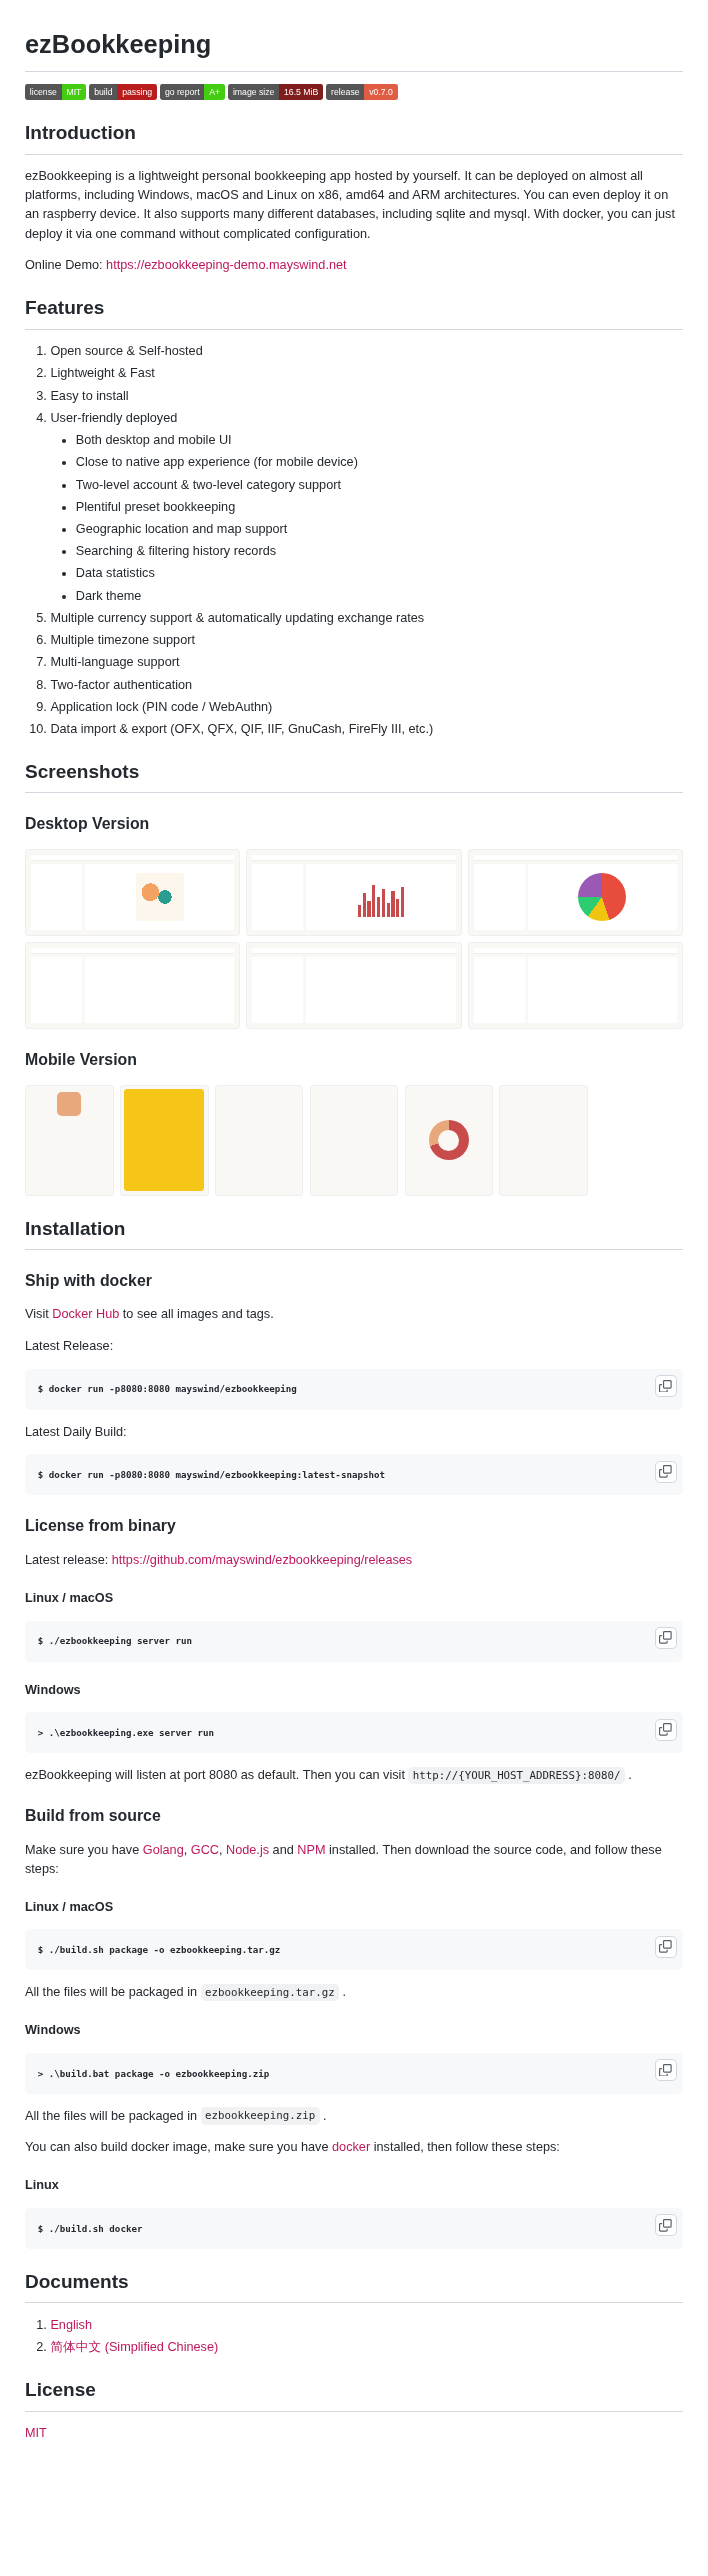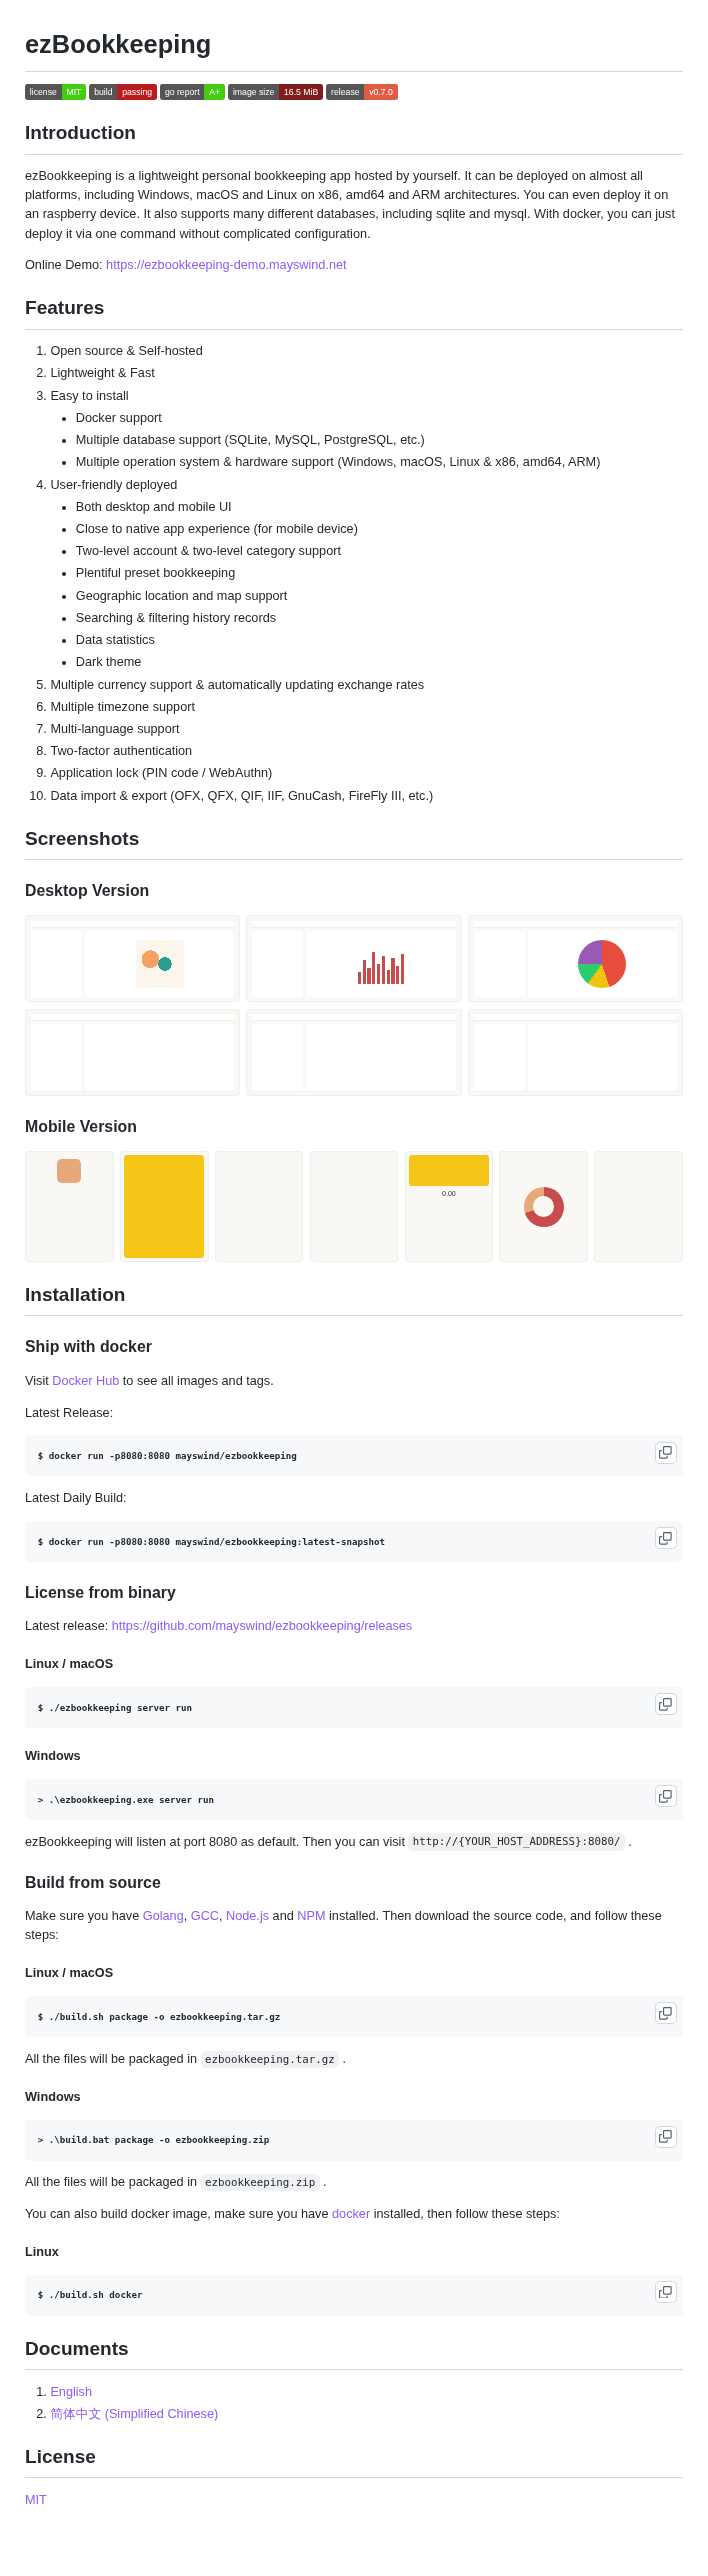--- a/index.html
+++ b/index.html
@@ -11,21 +11,21 @@
   background: #fff;
   max-width: 708px;
   margin: 0 auto;
   padding: 25px;
 }
 h1 { font-size: 2em; font-weight: 600; margin-bottom: 12.7px; padding-bottom: 0.3em; border-bottom: 0.8px solid #d0d7de; }
 h2 { font-size: 1.5em; font-weight: 700; margin-top: 19px; margin-bottom: 12.7px; padding-bottom: 0.3em; border-bottom: 0.8px solid #d0d7de; }
 h3 { font-size: 1.25em; font-weight: 600; margin-top: 19px; margin-bottom: 12.7px; }
 h4 { font-size: 1em; font-weight: 600; margin-top: 19px; margin-bottom: 12.7px; }
 p { margin-bottom: 12.7px; }
-a { color: #8b5cf6; text-decoration: none; }
+a { color: #be185d; text-decoration: none; }
 ol, ul { padding-left: 2em; margin-bottom: 12.7px; }
 li { margin-top: 0.25em; }
 li ul, li ol { margin-bottom: 0; }
 ul { list-style-type: disc; }
 code {
   font-family: ui-monospace, SFMono-Regular, "SF Mono", Menlo, Consolas, monospace;
   font-size: 85%;
   background: rgba(175,184,193,0.2);
   border-radius: 4.8px;
   padding: 0.2em 0.4em;
@@ -133,25 +133,20 @@
 <p>ezBookkeeping is a lightweight personal bookkeeping app hosted by yourself. It can be deployed on almost all platforms, including Windows, macOS and Linux on x86, amd64 and ARM architectures. You can even deploy it on an raspberry device. It also supports many different databases, including sqlite and mysql. With docker, you can just deploy it via one command without complicated configuration.</p>
 <p>
   <span>Online Demo: </span><a href="#">https://ezbookkeeping-demo.mayswind.net</a>
 </p>
 
 <h2>Features</h2>
 <ol>
   <li>Open source &amp; Self-hosted</li>
   <li>Lightweight &amp; Fast</li>
   <li><span>Easy to install</span>
-    <ul>
-      <li>Docker support</li>
-      <li>Multiple database support (SQLite, MySQL, PostgreSQL, etc.)</li>
-      <li>Multiple operation system &amp; hardware support (Windows, macOS, Linux &amp; x86, amd64, ARM)</li>
-    </ul>
   </li>
   <li><span>User-friendly deployed</span>
     <ul>
       <li>Both desktop and mobile UI</li>
       <li>Close to native app experience (for mobile device)</li>
       <li>Two-level account &amp; two-level category support</li>
       <li>Plentiful preset bookkeeping</li>
       <li>Geographic location and map support</li>
       <li>Searching &amp; filtering history records</li>
       <li>Data statistics</li>
@@ -235,24 +230,20 @@
 <div class="screenshot-grid mobile">
   <div class="shot mobile">
       <div class="mlogo"></div>
     </div>
   <div class="shot mobile">
       <div class="ycard"></div>
     </div>
   <div class="shot mobile"></div>
   <div class="shot mobile"></div>
   <div class="shot mobile">
-      <div style="background:#f5c518;height:30%;border-radius:3.2px;"></div>
-      <div style="text-align:center;font-size:7.1px;color:#333;margin-top:3.2px;">0.00</div>
-    </div>
-  <div class="shot mobile">
       <div class="main" style="background:none;">
         <div class="donut"></div>
       </div>
     </div>
   <div class="shot mobile"></div>
 </div>
 
 <h2>Installation</h2>
 
 <h3>Ship with docker</h3>

